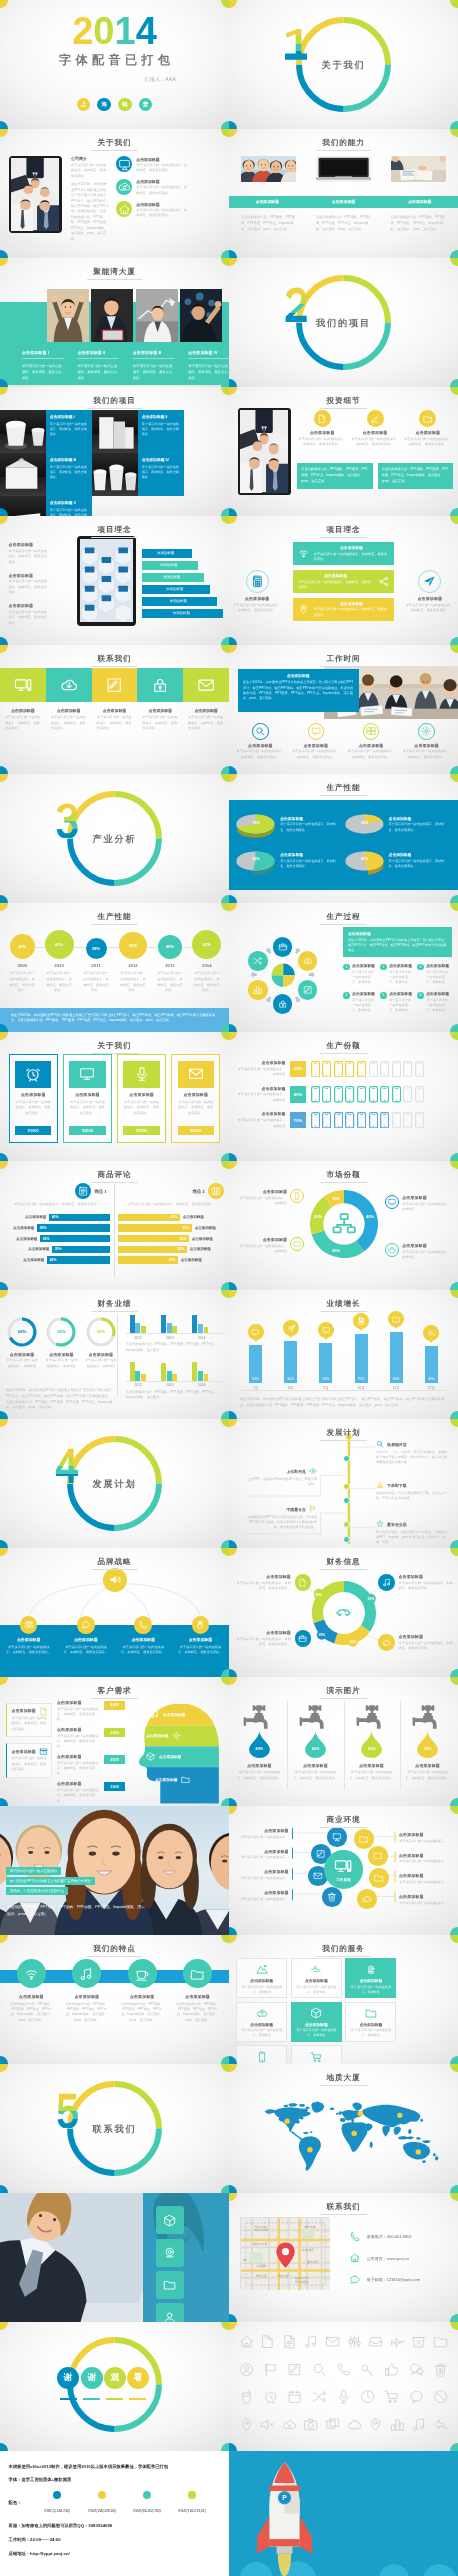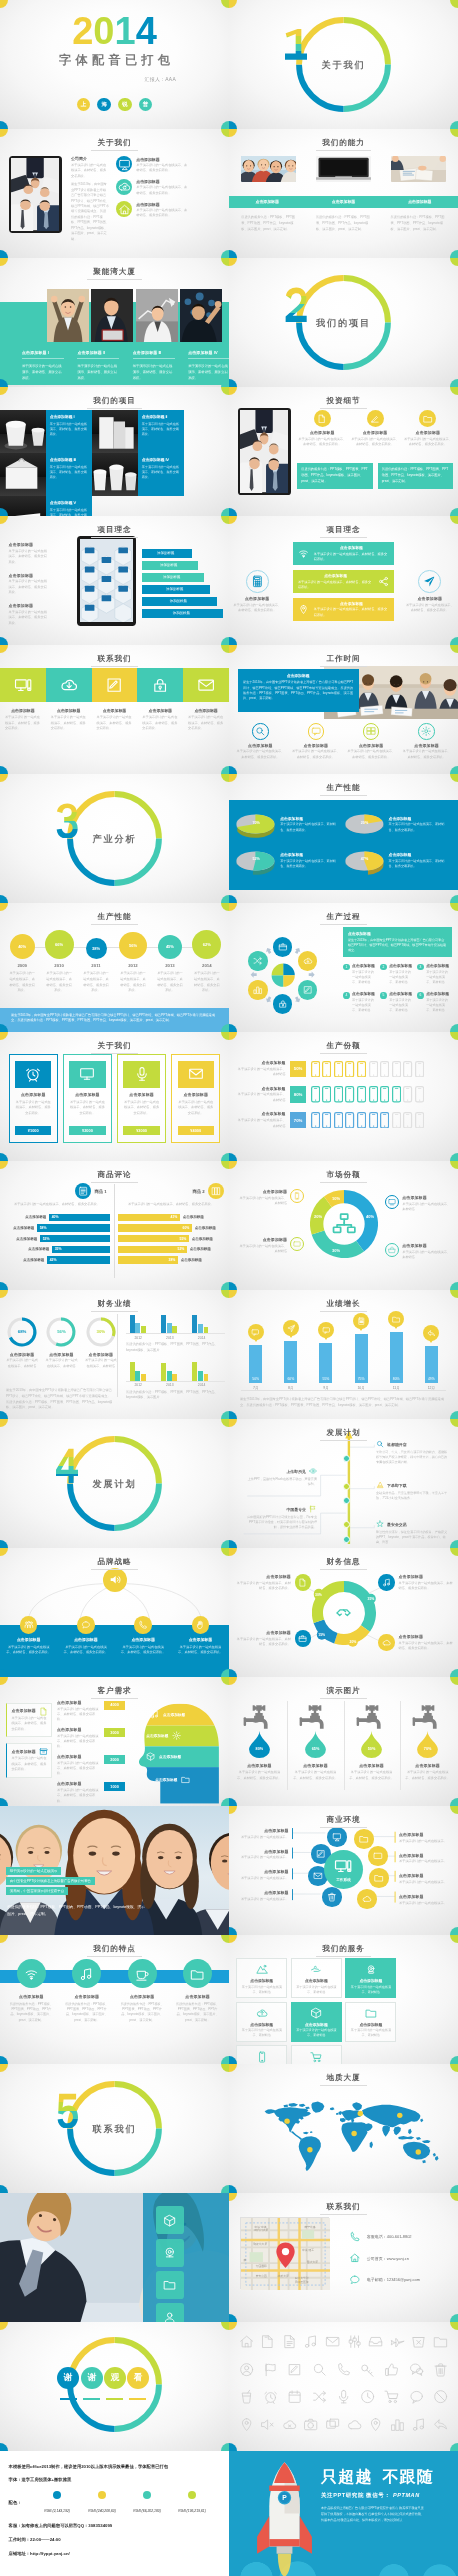--- a/index.html
+++ b/index.html
@@ -4319,20 +4319,15 @@
           <rect x="30" y="128" width="50" height="12" fill="#e8594a"></rect>
           <path d="M30 90 L10 124 L10 152 L30 140 Z" fill="#e8594a"></path>
           <path d="M80 90 L100 124 L100 152 L80 140 Z" fill="#e8594a"></path>
           <rect x="42" y="140" width="26" height="12" fill="#cfcdc7"></rect>
           <path d="M44 152 C 44 172 48 186 55 190 C 62 186 66 172 66 152 Z" fill="#f5d85a" opacity="0.9"></path>
           <circle cx="55" cy="60" r="11" fill="#2aa3d0"></circle>
           <circle cx="55" cy="60" r="9" fill="#1b8fc4"></circle>
           <text x="55" y="64" font-size="11" font-family="Liberation Sans" font-weight="bold" fill="#fff" text-anchor="middle">P</text>
         </svg>
       </div>
-      <div class="ad-tx">
-        <div class="ad-h"><span>只超越</span><span>不跟随</span></div>
-        <div class="ad-s"><span>关注PPT研究院 微信号：</span><b>PPTMAN</b></div>
-        <div class="ad-b">本作品版权归上海锐普广告有限公司PPT研究院作者所有 购买和下载者只是获得了使用授权，不得擅自篡改等 任单位和个人不得以任何形式进行转载、传播本作品 转载需注明出处、保留本版权店，请勿以身试法</div>
-      </div>
     </div>
 </div>
 
 
 </body></html>

